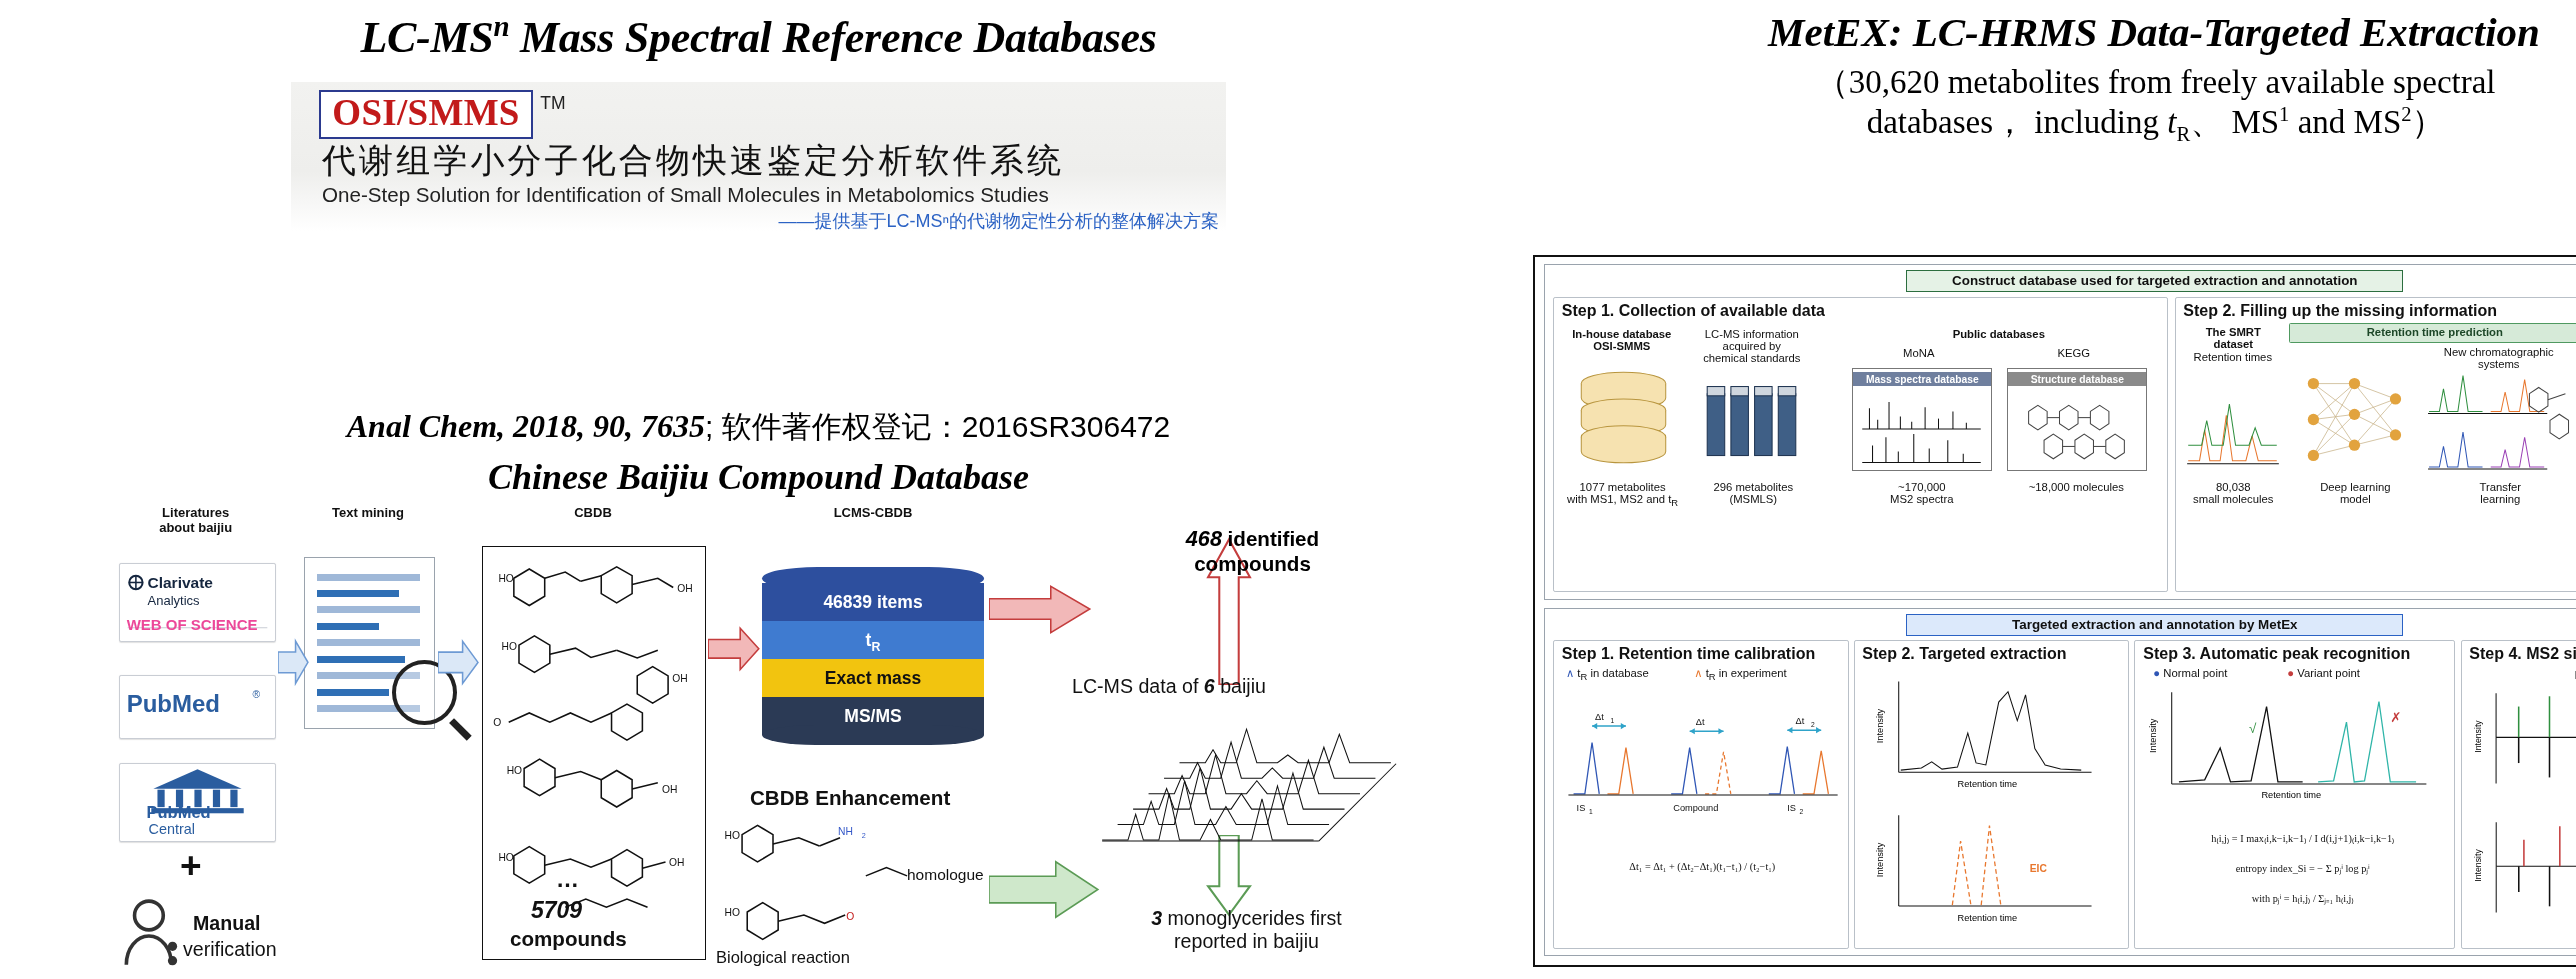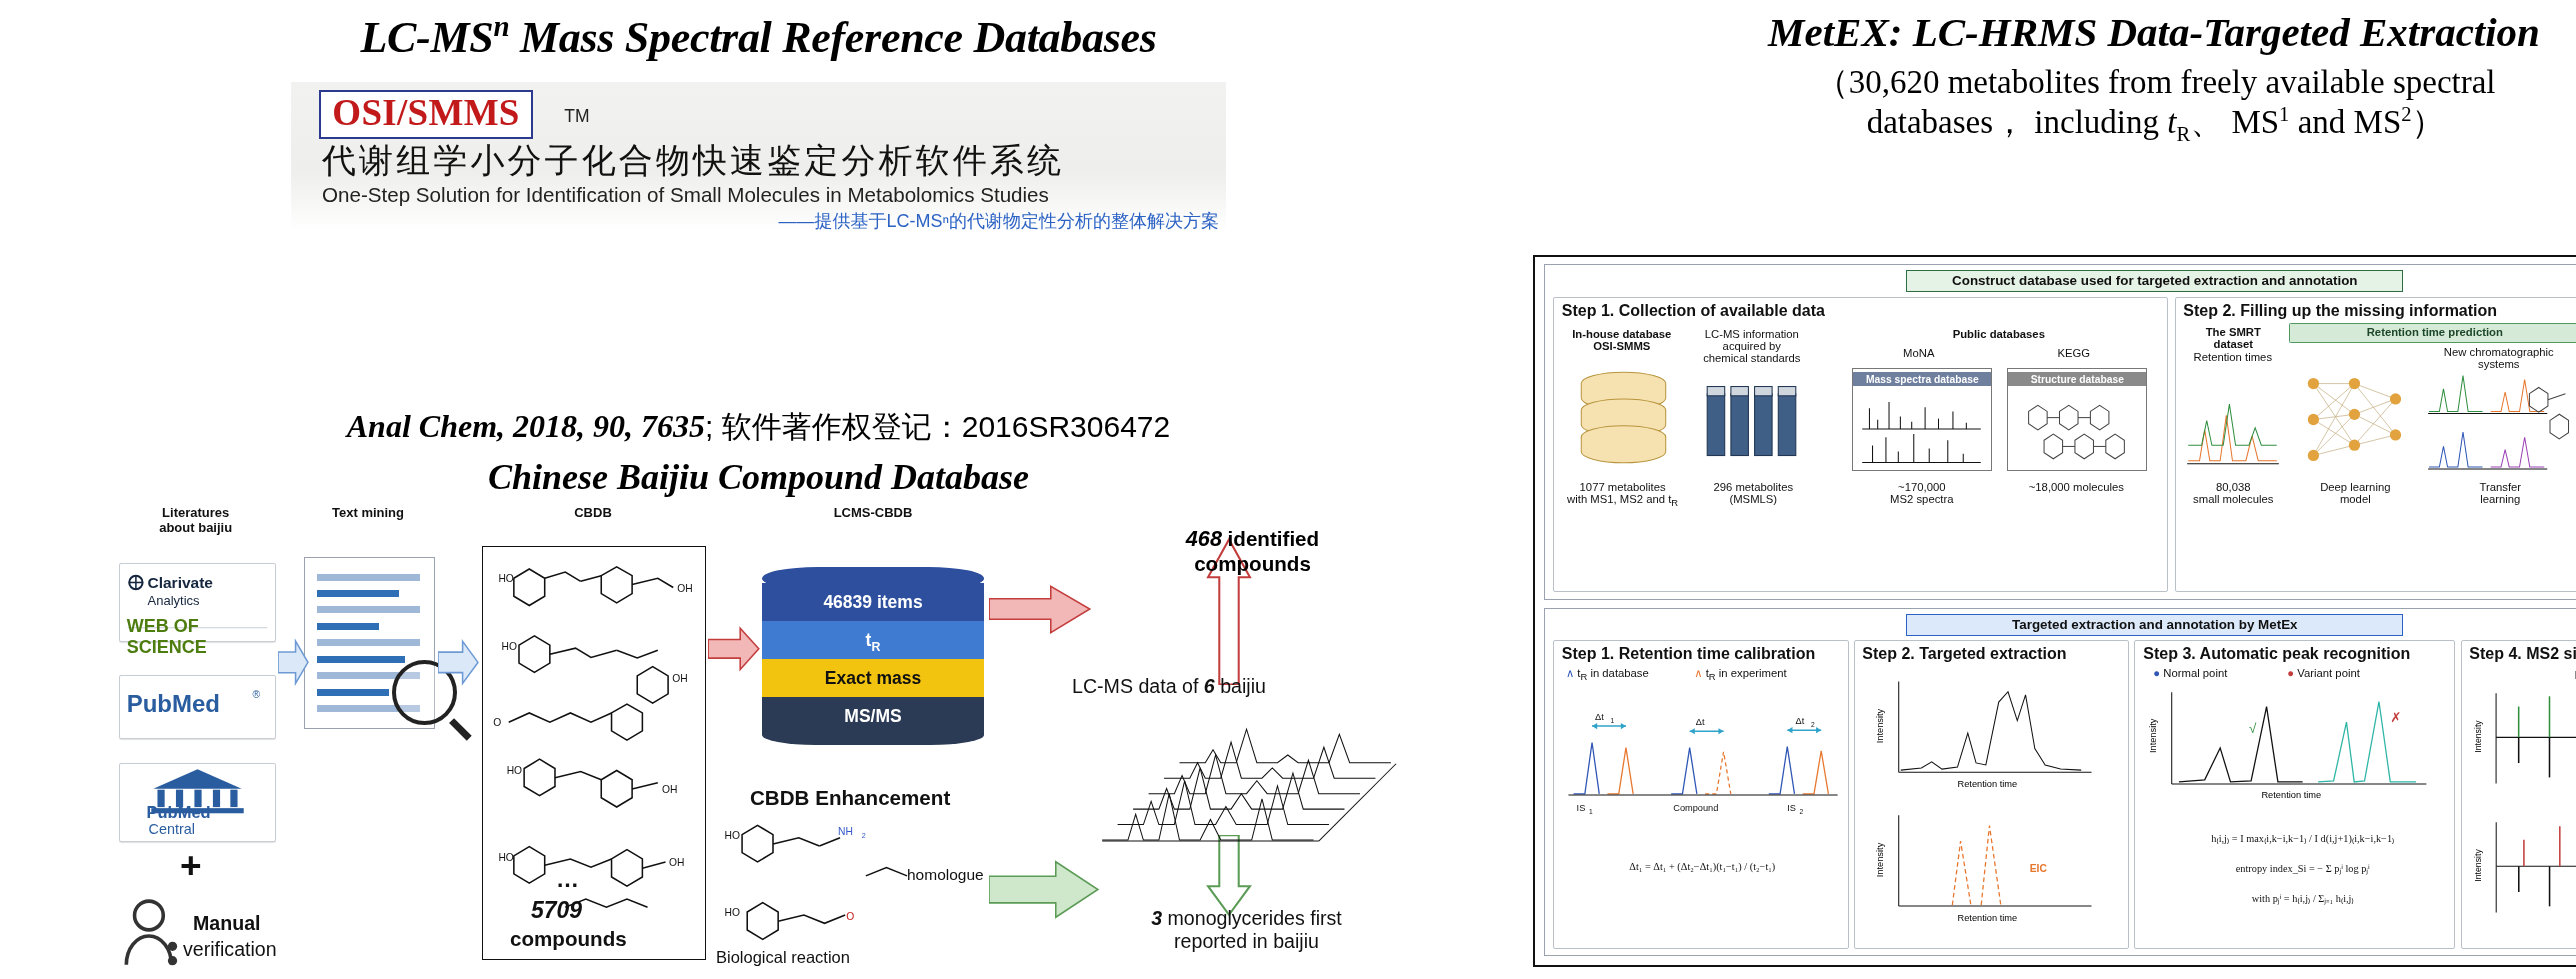--- a/index.html
+++ b/index.html
@@ -22,21 +22,21 @@
     letter-spacing:-0.3px;
   }
   .left-title sup{font-size:29px;vertical-align:super;}
 
   
   .osi-box{
     position:absolute;left:291px;top:82px;width:935px;height:149px;
     background:linear-gradient(to bottom,#f2f2f0 0%,#eeeeec 60%,#ffffff 100%);
     overflow:hidden;
   }
-  .osi-brand-wrap{position:absolute;left:28px;top:8.2px;display:flex;align-items:center;gap:24px;}
+  .osi-brand-wrap{position:absolute;left:28px;top:8.2px;display:flex;align-items:flex-start;}
   .osi-brand{
     border:2.6px solid #2b3a8f;
     padding:2.1px 11.3px 4.1px 11.3px;
     color:#c21a1a;
     font-weight:bold;
     font-size:37px;
     font-family:"Liberation Serif", serif;
     letter-spacing:0.3px;
     background:#ffffff;
     line-height:1.05;
@@ -80,21 +80,21 @@
   .cb-t{position:absolute;font-size:18.5px;color:#111;}
 
   
   .lit-card{
     position:absolute;border:1px solid #c9cdd4;background:#fff;
     border-radius:2.1px;box-shadow:0 0.5px 1px rgba(0,0,0,.12);
   }
   .clarivate{left:15.5px;top:58px;width:155px;height:77px;}
   .clarivate .cl-logo{position:absolute;left:7.2px;top:10.3px;font-size:15.5px;font-weight:bold;color:#15263f;}
   .clarivate .cl-sub{position:absolute;left:7.2px;top:29px;font-size:13px;color:#15263f;}
-  .clarivate .cl-wos{position:absolute;left:7.2px;top:52px;font-size:18px;color:#4d7c0f;font-weight:bold;}
+  .clarivate .cl-wos{position:absolute;left:7.2px;top:52px;font-size:15px;color:#ec4899;font-weight:bold;}
 
   .pubmed{left:15.5px;top:170px;width:155px;height:62px;}
   .pubmed .pm-txt{position:absolute;left:7.2px;top:14.4px;font-size:24px;font-weight:bold;color:#2a5d9f;}
   .pubmed .pm-reg{position:absolute;left:133px;top:13.4px;font-size:10.3px;color:#2a5d9f;}
 
   .pmc{left:15.5px;top:258px;width:155px;height:77px;}
   .pmc .pmc-t1{position:absolute;left:27px;top:39px;font-size:16.5px;font-weight:bold;color:#2a5d9f;}
   .pmc .pmc-t2{position:absolute;left:29px;top:57px;font-size:14.4px;color:#2a5d9f;}
 
   .plus{position:absolute;left:77px;top:340px;font-size:37px;font-weight:bold;color:#111;}

